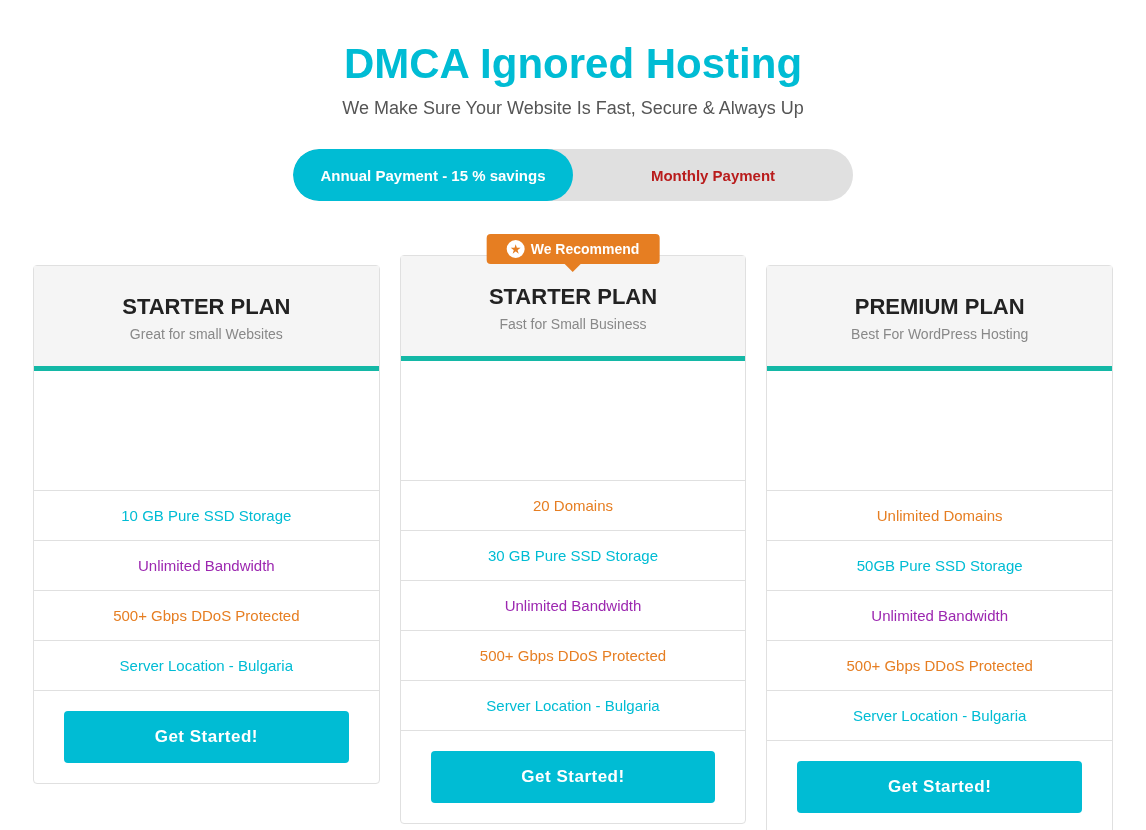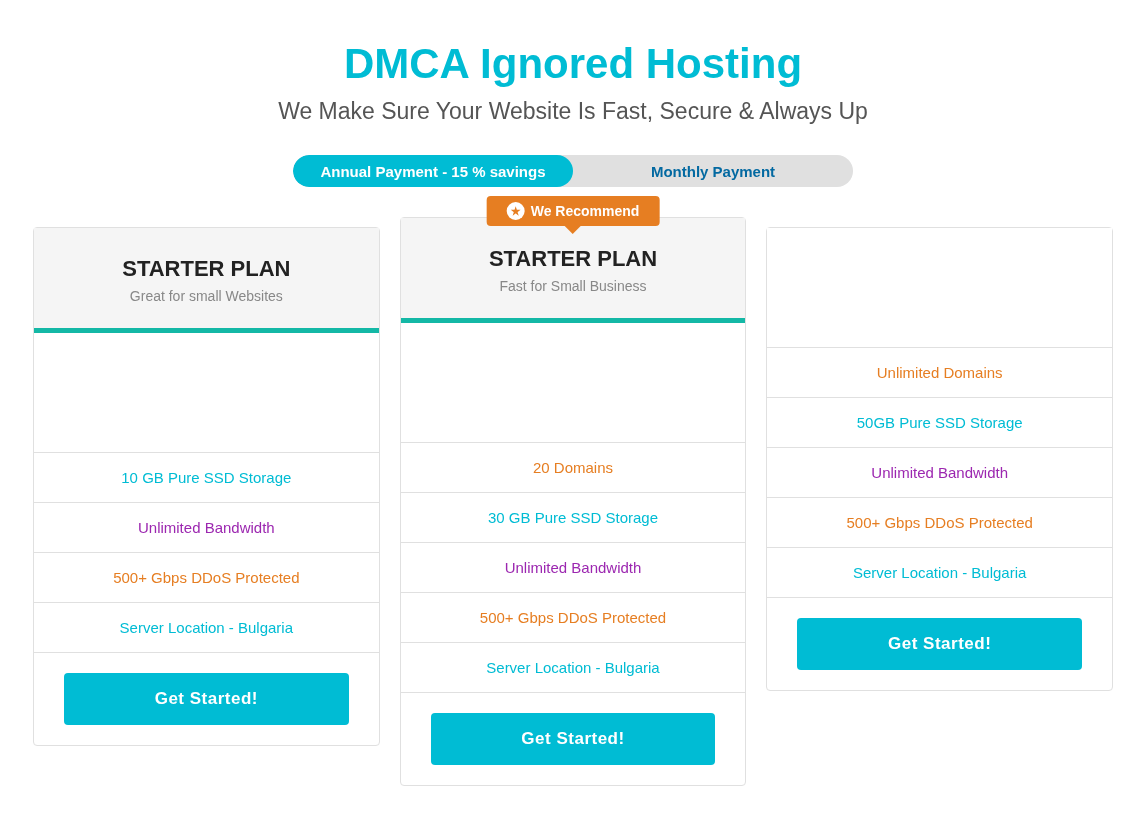--- a/index.html
+++ b/index.html
@@ -14,54 +14,54 @@
       align-items: center;
       padding: 40px 20px 40px;
     }
     .page-title {
       font-size: 42px;
       font-weight: 700;
       color: #00bcd4;
       margin-bottom: 10px;
     }
     .page-subtitle {
-      font-size: 23px;
+      font-size: 18px;
       color: #555;
       text-align: center;
       margin-bottom: 30px;
     }
     .toggle-container {
       display: flex;
       align-items: flex-start;
       background: #e0e0e0;
       border-radius: 50px;
       overflow: hidden;
-      margin-bottom: 40px;
+      margin-bottom: 64px;
       width: 560px;
-      height: 32px;
+      height: 52px;
       position: relative;
     }
     .toggle-btn {
       flex: 1;
       height: 100%;
       border: none;
       background: transparent;
       font-size: 15px;
       font-weight: 600;
       cursor: pointer;
       z-index: 1;
       position: relative;
     }
     .toggle-btn.active {
       background: #00bcd4;
       color: #fff;
       border-radius: 50px;
     }
     .toggle-btn.inactive {
-      color: #0369a1;
+      color: #b91c1c;
     }
     .plans-container {
       display: flex;
       gap: 0;
       width: 1100px;
       align-items: flex-start;
       justify-content: center;
     }
     .plan-card {
       flex: 1;
@@ -215,20 +215,24 @@
       <li class="bandwidth">Unlimited Bandwidth</li>
       <li class="ddos">500+ Gbps DDoS Protected</li>
       <li class="location">Server Location - Bulgaria</li>
     </ul>
     <div class="plan-footer">
       <button class="get-started-btn">Get Started!</button>
     </div>
   </div>
 
   <div class="plan-card">
+    <div class="plan-header">
+      <div class="plan-name">PREMIUM PLAN</div>
+      <div class="plan-tagline">Best For WordPress Hosting</div>
+    </div>
     <div class="plan-price-area"></div>
     <ul class="plan-features">
       <li class="domain">Unlimited Domains</li>
       <li class="storage">50GB Pure SSD Storage</li>
       <li class="bandwidth">Unlimited Bandwidth</li>
       <li class="ddos">500+ Gbps DDoS Protected</li>
       <li class="location">Server Location - Bulgaria</li>
     </ul>
     <div class="plan-footer">
       <button class="get-started-btn">Get Started!</button>

